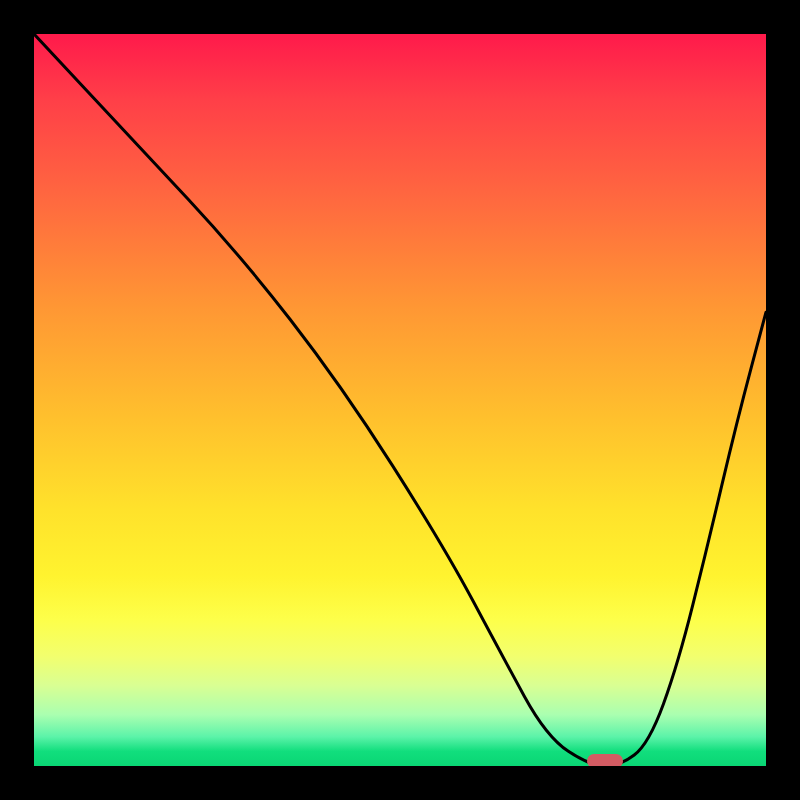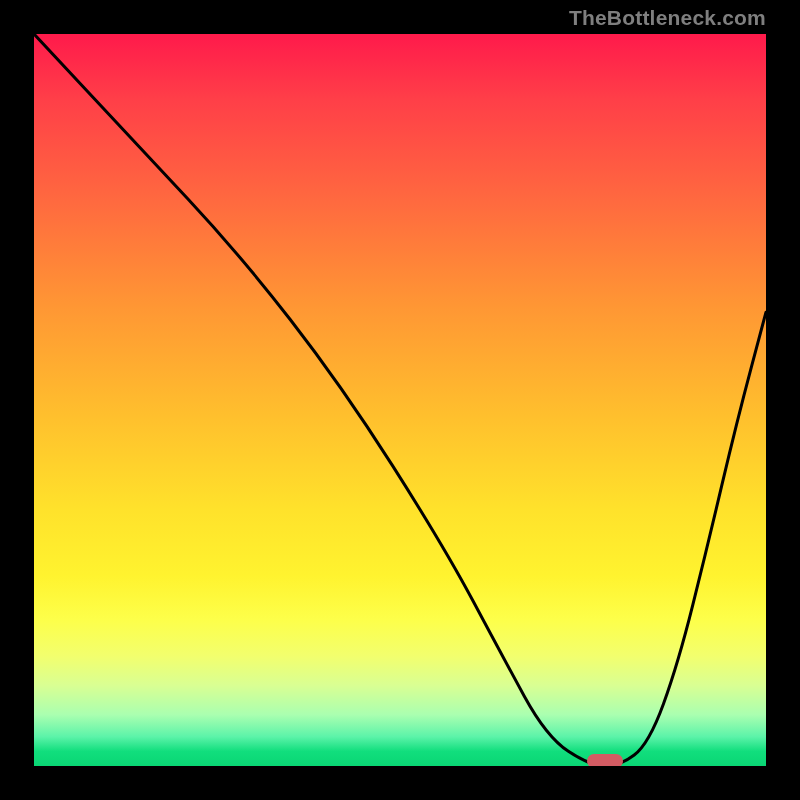--- a/index.html
+++ b/index.html
@@ -75,15 +75,14 @@
   <div class="plot">
     <div class="gradient"></div>
 
     <svg class="curve" viewBox="0 0 732 732" preserveAspectRatio="none">
       <path id="curve-path" d="M 0 0 Q 0 0 51.24 54.900000000000034 Q 102.48 109.80000000000007 153.72 164.70000000000005 Q 204.96 219.60000000000002 256.2 285.48 Q 307.44 351.36 358.68 431.88 Q 409.92 512.4 439.20000000000005 567.3 Q 468.48 622.2 490.44 662.46 Q 512.4 702.72 534.36 717.36 Q 556.32 732 570.96 732 Q 585.6 732 600.24 721.02 Q 614.88 710.04 629.52 669.78 Q 644.16 629.52 658.8 570.96 Q 673.44 512.4 688.08 450.18 Q 702.72 387.96000000000004 717.36 333.06000000000006 T 732 278.16" fill="none" stroke="#000" stroke-width="3" stroke-linecap="round"></path>
     </svg>
 
     <div class="marker" id="marker" style="left: 552.66px; top: 720px; width: 36.6px; height: 14px; background: rgb(211, 91, 99);"></div>
   </div>
 
-  <div class="watermark">TheBottleneck.com</div>
 
 </div>
 
 </body></html>

